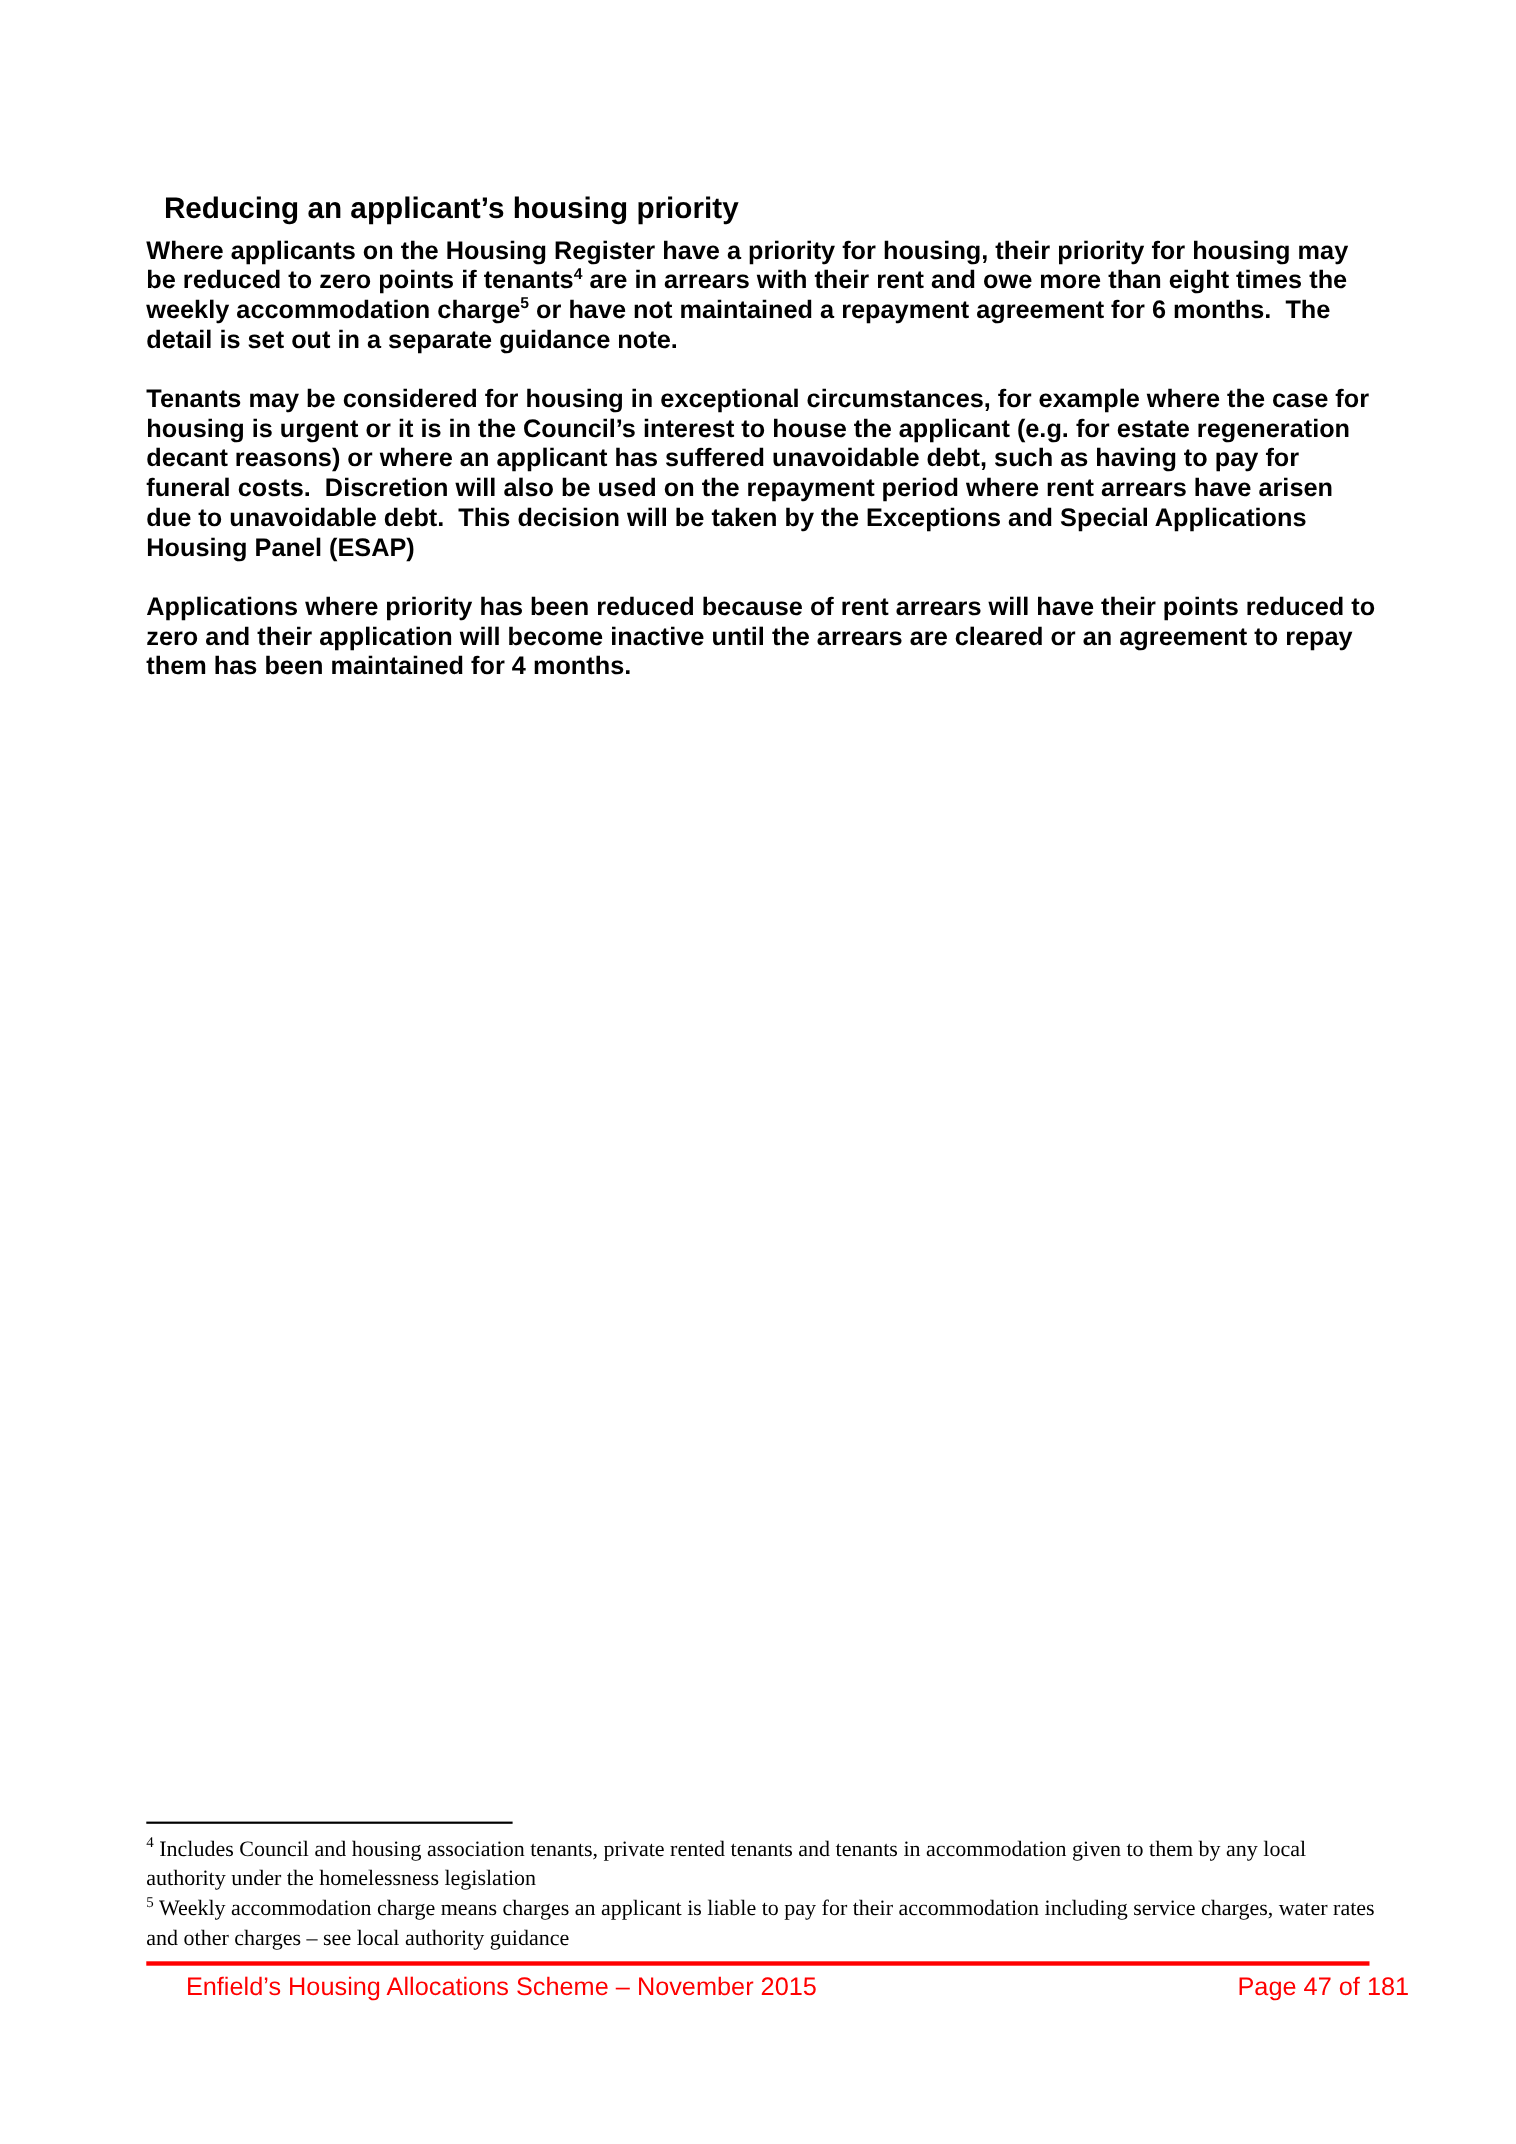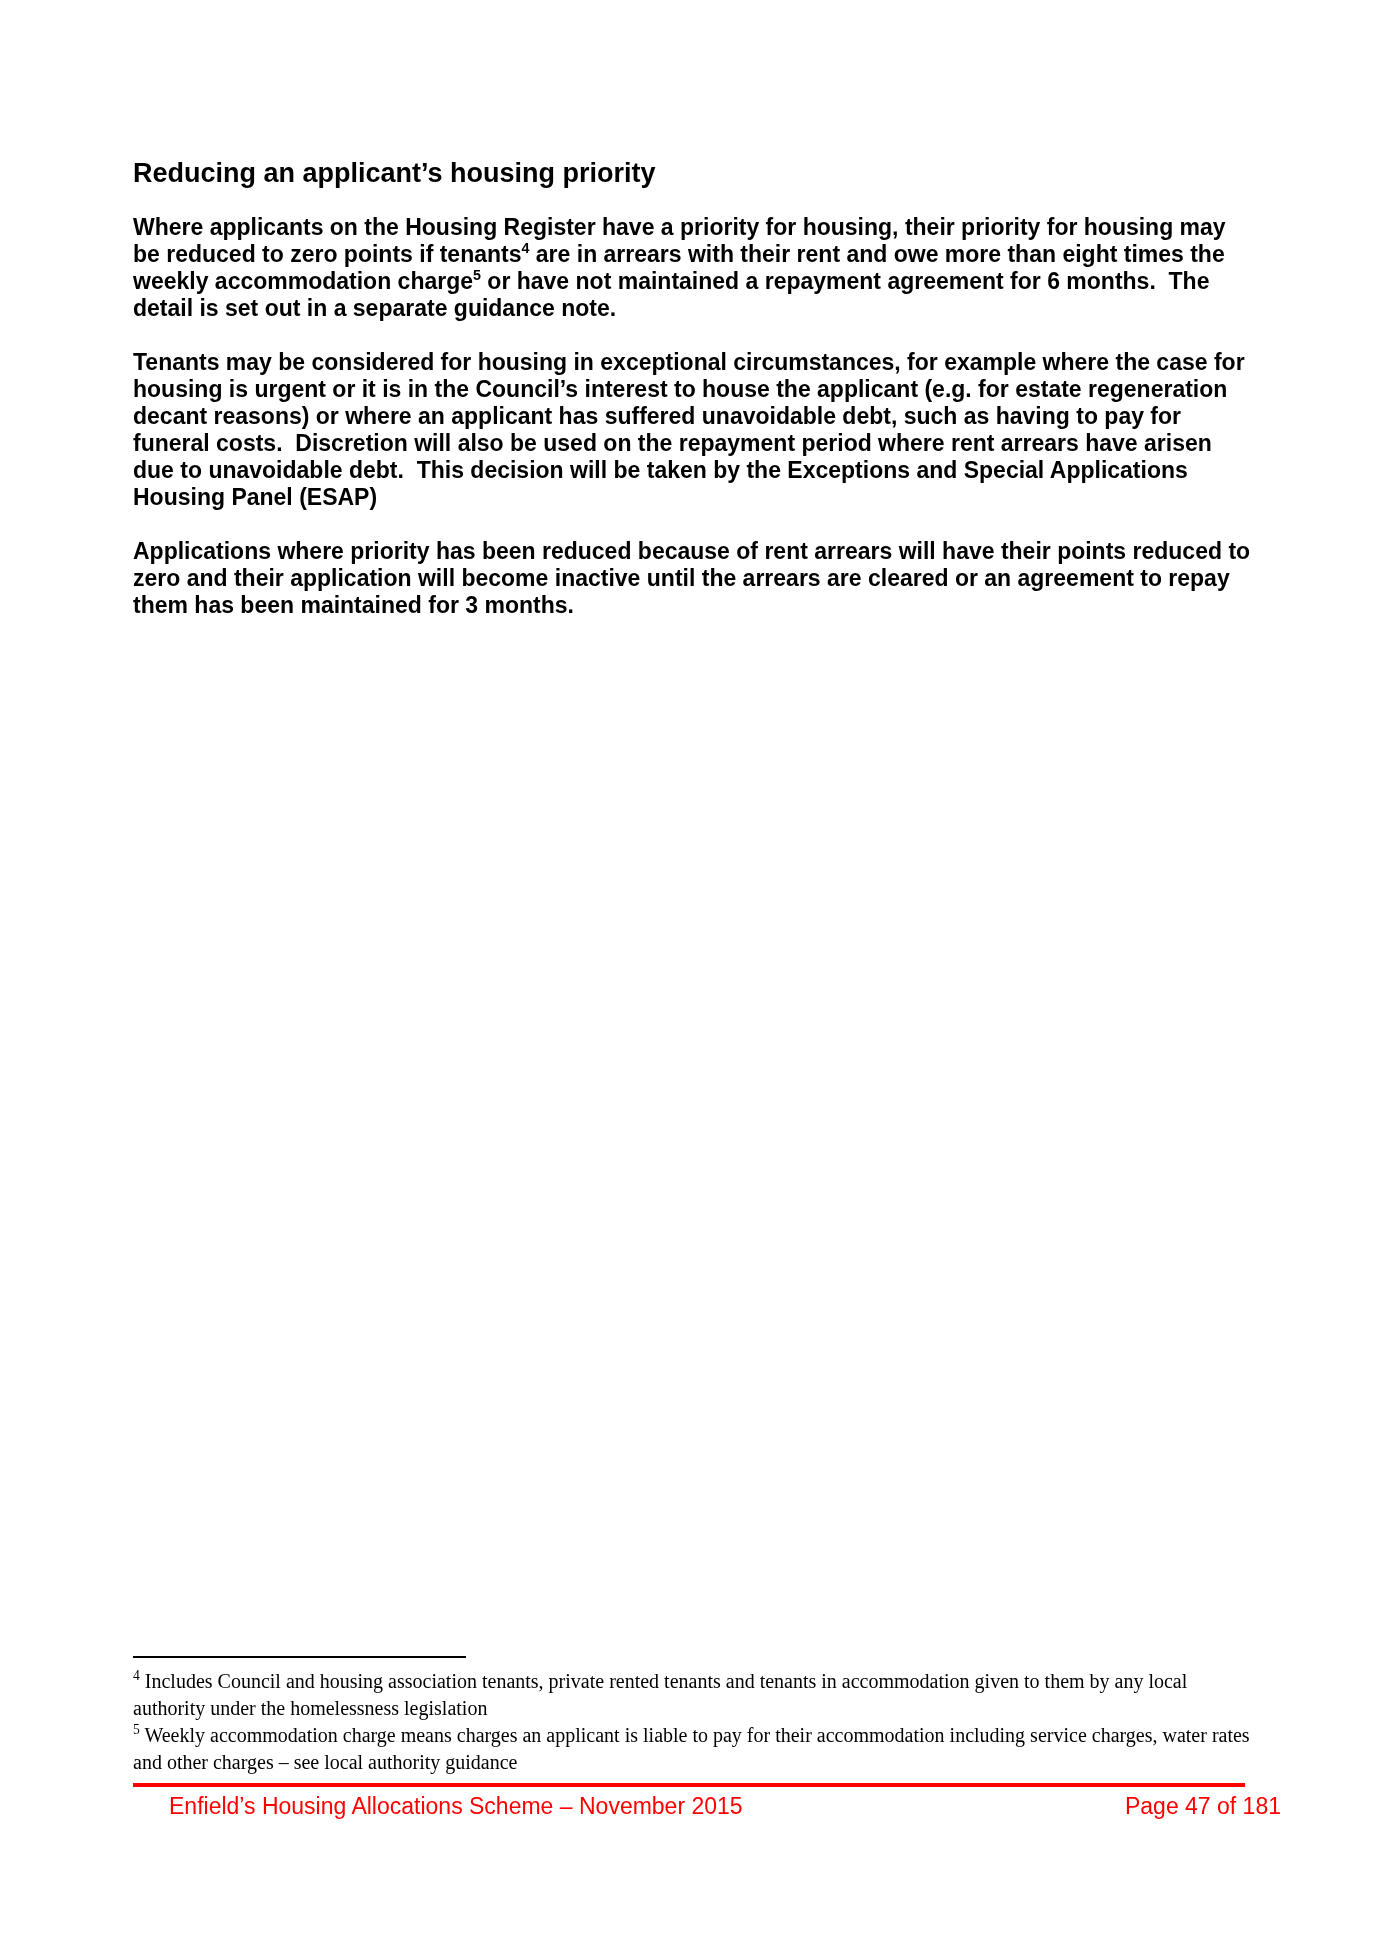--- a/index.html
+++ b/index.html
@@ -13,21 +13,21 @@
     height: 1949px;
     background: #ffffff;
     color: #000000;
     font-family: "Liberation Sans", sans-serif;
     overflow: hidden;
   }
   .doc-title {
     position: absolute;
     left: 133px;
     top: 158px;
-    margin: 0;
+    margin: 16px;
     font-size: 27px;
     font-weight: bold;
     letter-spacing: 0;
   }
   .body-text {
     position: absolute;
     left: 133px;
     top: 214px;
     width: 1118px;
     font-size: 23px;
@@ -94,21 +94,21 @@
 
 <div class="page">
 
   <h1 class="doc-title">Reducing an applicant’s housing priority</h1>
 
   <div class="body-text">
     <p class="para"><span>Where applicants on the Housing Register have a priority for housing, their priority for housing may be reduced to zero points if tenants</span><sup class="fn-ref">4</sup><span> are in arrears with their rent and owe more than eight times the weekly accommodation charge</span><sup class="fn-ref">5</sup><span> or have not maintained a repayment agreement for 6 months.  The detail is set out in a separate guidance note.</span></p>
 
     <p class="para"><span>Tenants may be considered for housing in exceptional circumstances, for example where the case for housing is urgent or it is in the Council’s interest to house the applicant (e.g. for estate regeneration decant reasons) or where an applicant has suffered unavoidable debt, such as having to pay for funeral costs.  Discretion will also be used on the repayment period where rent arrears have arisen due to unavoidable debt.  This decision will be taken by the Exceptions and Special Applications Housing Panel (ESAP)</span></p>
 
-    <p class="para"><span>Applications where priority has been reduced because of rent arrears will have their points reduced to zero and their application will become inactive until the arrears are cleared or an agreement to repay them has been maintained for 3 months.</span></p>
+    <p class="para"><span>Applications where priority has been reduced because of rent arrears will have their points reduced to zero and their application will become inactive until the arrears are cleared or an agreement to repay them has been maintained for 4 months.</span></p>
   </div>
 
   <div class="footnote-sep"></div>
 
   <div class="footnotes">
     <p class="footnote"><sup>4</sup> <span>Includes Council and housing association tenants, private rented tenants and tenants in accommodation given to them by any local authority under the homelessness legislation</span></p>
     <p class="footnote"><sup>5</sup> <span>Weekly accommodation charge means charges an applicant is liable to pay for their accommodation including service charges, water rates and other charges – see local authority guidance</span></p>
   </div>
 
   <div class="footer-rule"></div>

